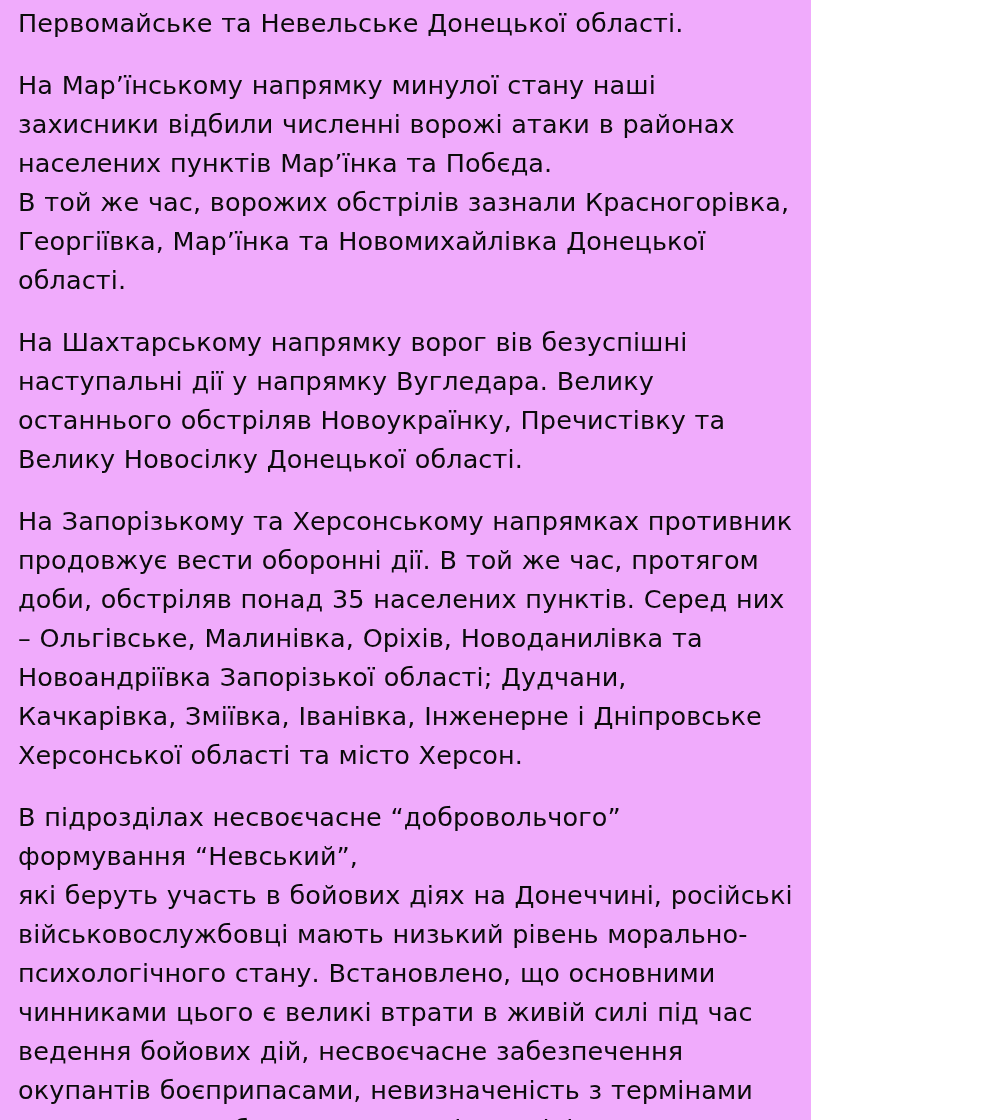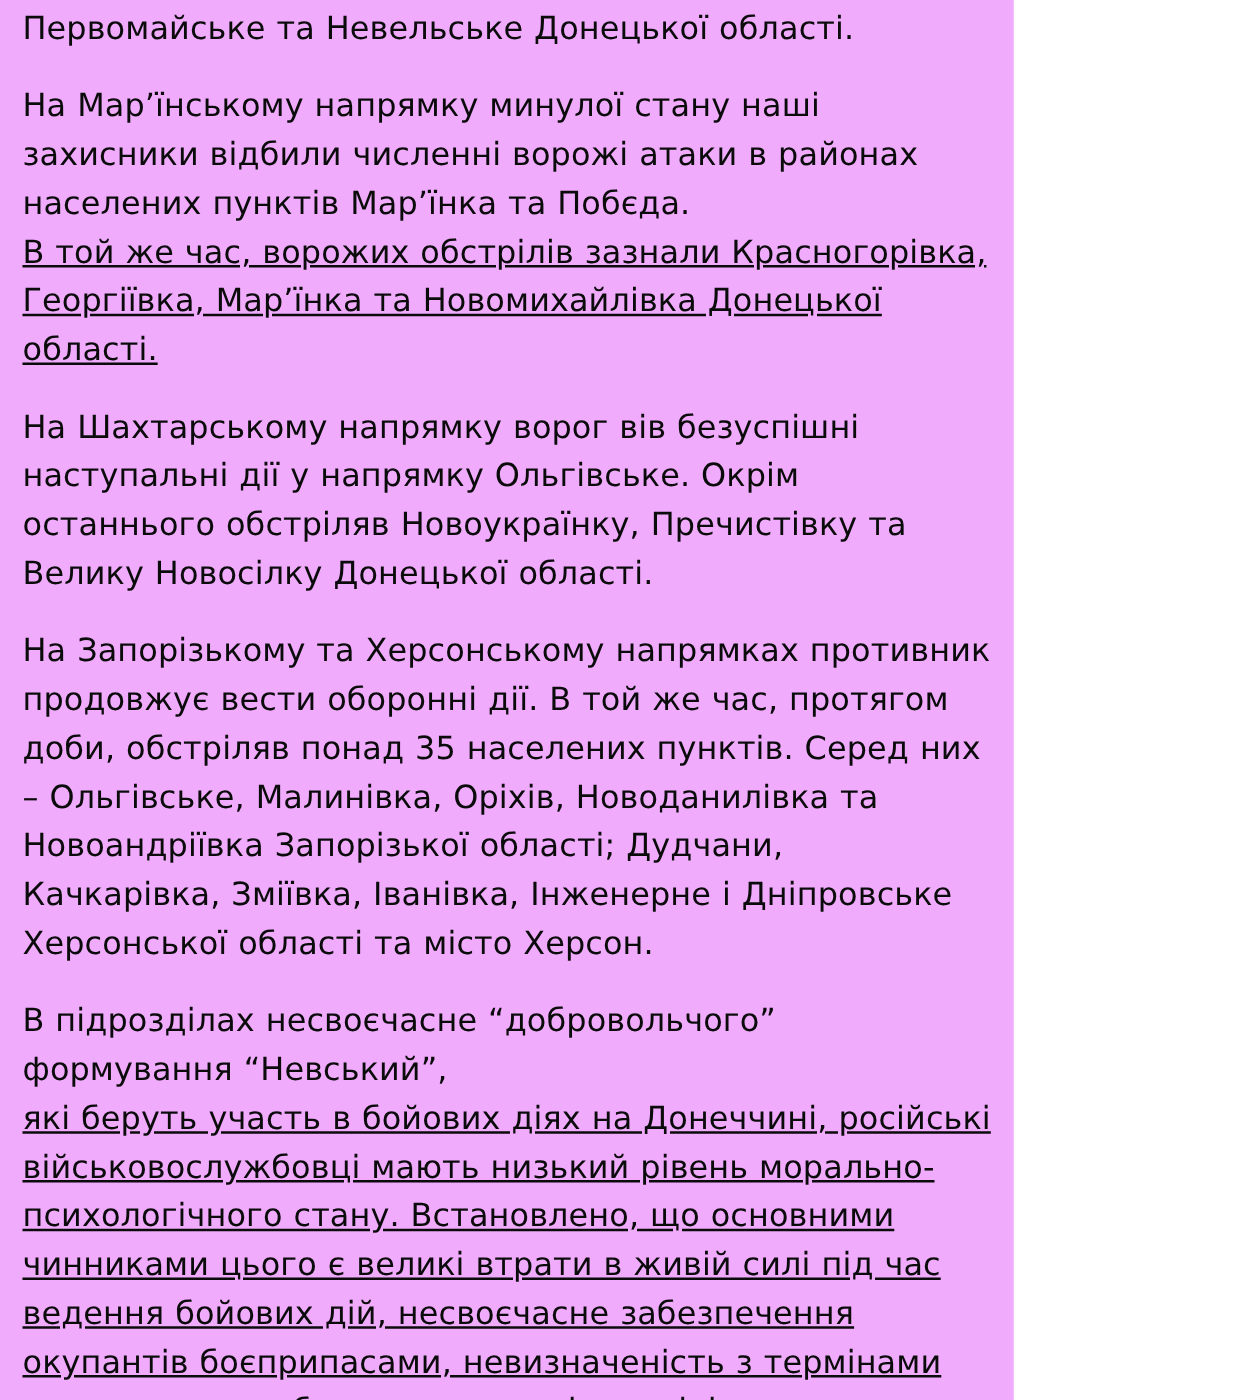--- a/index.html
+++ b/index.html
@@ -27,30 +27,29 @@
     padding: 0;
     text-align: left;
     word-spacing: 0.5px;
   }
   .para + .para {
     margin-top: 23px;
   }
   
   .para.tight {
     margin-top: 0;
-    text-decoration: underline;
   }
   .first {
     padding-top: 4px;
   }
 </style>
 </head>
 <body>
 
 <div id="article">
   <p class="para first">Первомайське та Невельське Донецької області.</p>
   <p class="para">На Мар’їнському напрямку минулої стану наші захисники відбили численні ворожі атаки в районах населених пунктів Мар’їнка та Побєда.</p>
   <p class="para tight">В той же час, ворожих обстрілів зазнали Красногорівка, Георгіївка, Мар’їнка та Новомихайлівка Донецької області.</p>
-  <p class="para">На Шахтарському напрямку ворог вів безуспішні наступальні дії у напрямку Ольгівське. Окрім останнього обстріляв Новоукраїнку, Пречистівку та Велику Новосілку Донецької області.</p>
+  <p class="para">На Шахтарському напрямку ворог вів безуспішні наступальні дії у напрямку Вугледара. Велику останнього обстріляв Новоукраїнку, Пречистівку та Велику Новосілку Донецької області.</p>
   <p class="para">На Запорізькому та Херсонському напрямках противник продовжує вести  оборонні дії. В той же час, протягом доби, обстріляв понад 35 населених пунктів. Серед них – Ольгівське, Малинівка, Оріхів, Новоданилівка та Новоандріївка Запорізької області; Дудчани, Качкарівка, Зміївка, Іванівка, Інженерне і Дніпровське Херсонської області та місто Херсон.</p>
   <p class="para">В підрозділах несвоєчасне “добровольчого” формування “Невський”,</p>
   <p class="para tight">які беруть участь в бойових діях на Донеччині, російські військовослужбовці мають низький рівень морально-психологічного стану. Встановлено, що основними чинниками цього є великі втрати в живій силі під час ведення бойових дій, несвоєчасне забезпечення окупантів боєприпасами, невизначеність з термінами поповнення особового складу підрозділів, що зазнали бойових втрат.  Збільшується кількість бажаючих залишити свої підрозділи та вибути з районів ведення бойових дій до російської федерації.</p>
 </div>
 
 </body></html>

